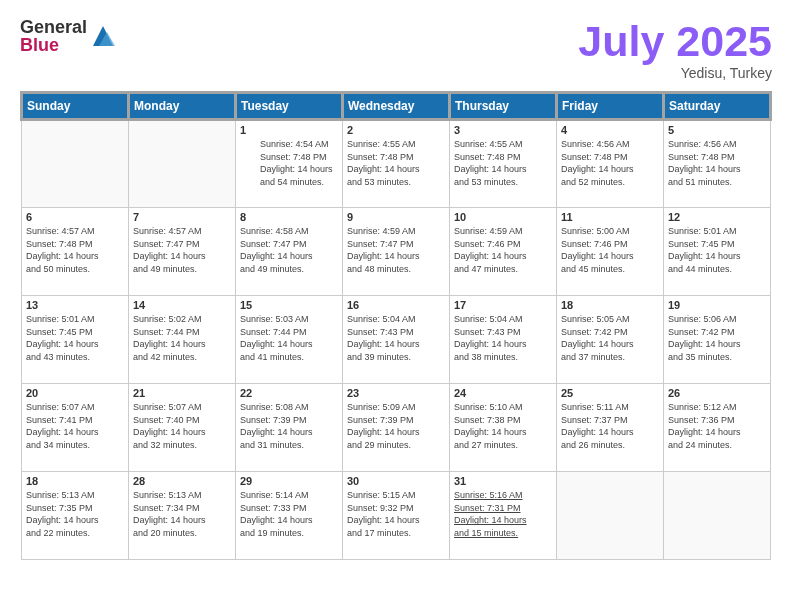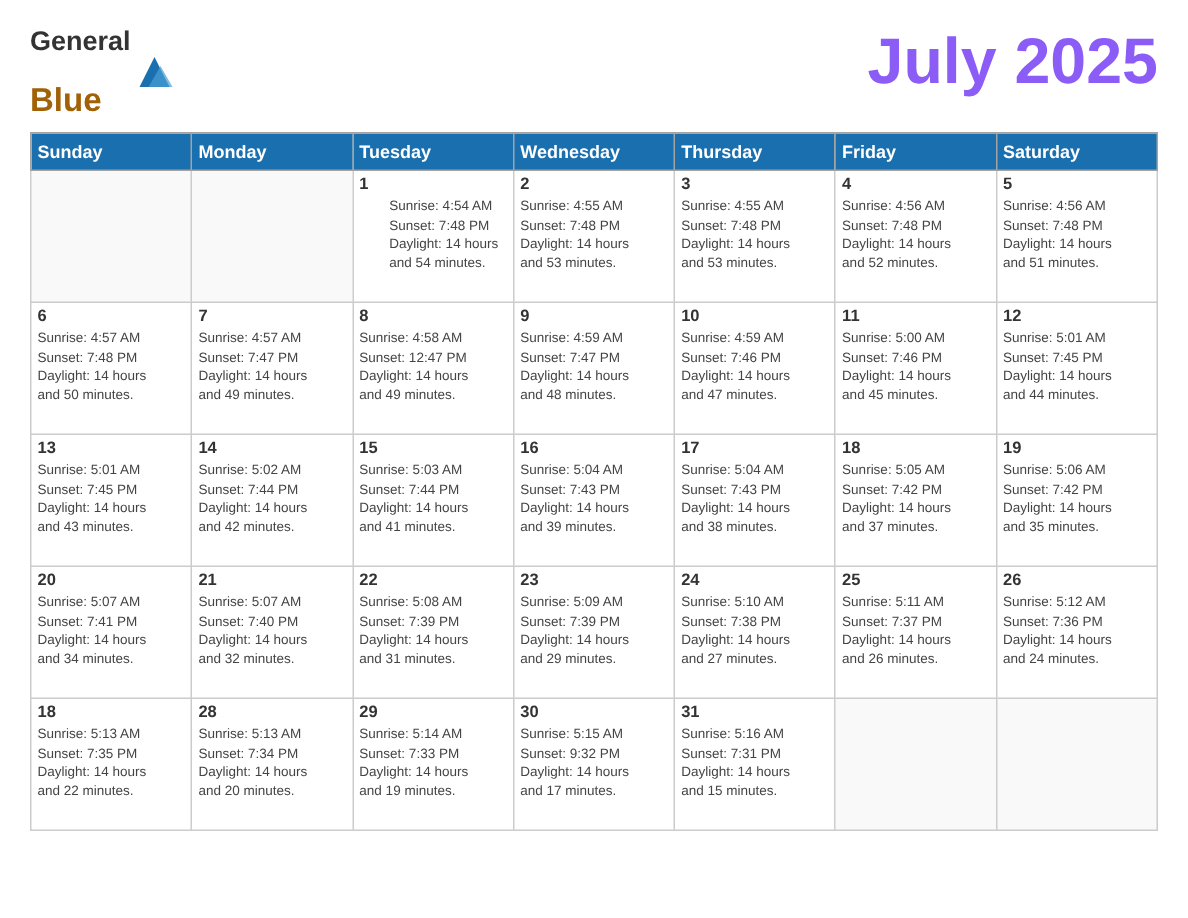--- a/index.html
+++ b/index.html
@@ -32,24 +32,23 @@
       display: flex;
       flex-direction: column;
       line-height: 1;
     }
     .logo-general {
       font-size: 18px;
       font-weight: bold;
       color: #333;
     }
     .logo-blue {
-      font-size: 22px;
-      font-weight: bold;
-      color: #a16207;
-      margin-top: 20px;
+      font-size: 18px;
+      font-weight: bold;
+      color: #be185d;
     }
     .logo-icon {
       width: 28px;
       height: 28px;
       margin-left: 2px;
     }
     .title-block {
       text-align: right;
     }
     .month-title {
@@ -67,21 +66,21 @@
       border-collapse: collapse;
       flex: 1;
     }
     .calendar th {
       background: #1a6faf;
       color: #fff;
       font-size: 12px;
       font-weight: bold;
       padding: 5px 4px;
       text-align: left;
-      border: 1px solid #a3a3a3;
+      border: 3px solid #a3a3a3;
     }
     .calendar td {
       border: 1px solid #ccc;
       vertical-align: top;
       padding: 3px 4px;
       font-size: 9.5px;
       color: #333;
       width: calc(100% / 7);
       height: 88px;
     }
@@ -110,20 +109,21 @@
         <span class="logo-general">General</span>
         <span class="logo-blue">Blue</span>
       </div>
       <svg class="logo-icon" viewBox="0 0 28 28">
         <polygon points="4,24 14,4 24,24" fill="#1a6faf"></polygon>
         <polygon points="10,24 18,10 26,24" fill="#4a9fd4" opacity="0.7"></polygon>
       </svg>
     </div>
     <div class="title-block">
       <div class="month-title">July 2025</div>
+      <div class="location">Yedisu, Turkey</div>
     </div>
   </div>
 
   <table class="calendar">
     <thead>
       <tr>
         <th>Sunday</th>
         <th>Monday</th>
         <th>Tuesday</th>
         <th>Wednesday</th>
@@ -183,21 +183,21 @@
           <td>
             <span class="day-number">7</span>
             <div class="cell-text" style="white-space: pre-line;">Sunrise: 4:57 AM
 Sunset: 7:47 PM
 Daylight: 14 hours
 and 49 minutes.</div>
           </td>
           <td>
             <span class="day-number">8</span>
             <div class="cell-text" style="white-space: pre-line;">Sunrise: 4:58 AM
-Sunset: 12:47 PM
+Sunset: 7:47 PM
 Daylight: 14 hours
 and 49 minutes.</div>
           </td>
           <td>
             <span class="day-number">9</span>
             <div class="cell-text" style="white-space: pre-line;">Sunrise: 4:59 AM
 Sunset: 7:47 PM
 Daylight: 14 hours
 and 48 minutes.</div>
           </td>
@@ -349,21 +349,21 @@
           </td>
           <td>
             <span class="day-number">30</span>
             <div class="cell-text" style="white-space: pre-line;">Sunrise: 5:15 AM
 Sunset: 9:32 PM
 Daylight: 14 hours
 and 17 minutes.</div>
           </td>
           <td>
             <span class="day-number">31</span>
-            <div class="cell-text" style="white-space: pre-line;">Sunrise: 5:16 AM
+            <div class="cell-text" style="white-space: pre-line; text-decoration: underline;">Sunrise: 5:16 AM
 Sunset: 7:31 PM
 Daylight: 14 hours
 and 15 minutes.</div>
           </td>
           <td class="empty-cell"></td>
           <td class="empty-cell"></td>
         </tr>
       </tbody>
   </table>
 </div>

